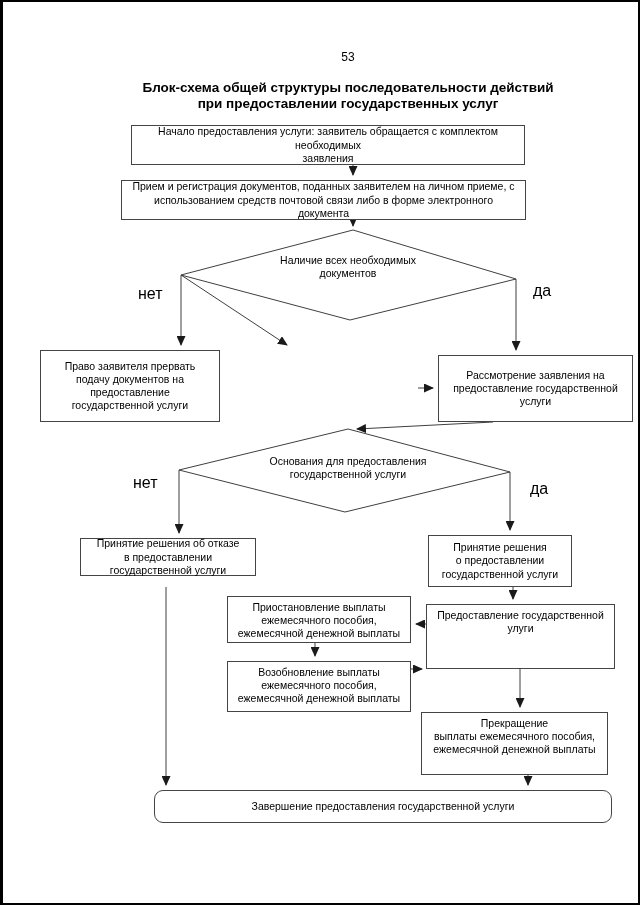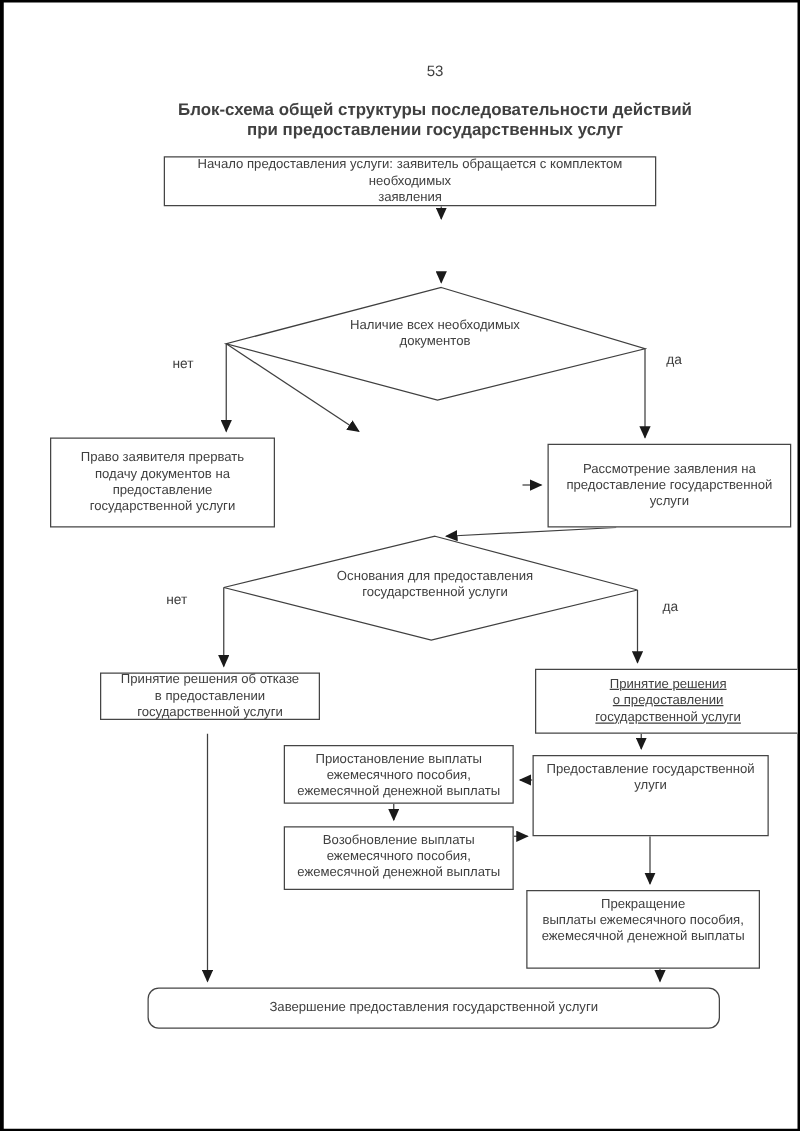--- a/index.html
+++ b/index.html
@@ -1,35 +1,35 @@
 <!DOCTYPE html>
 <html><head>
 <meta charset="utf-8">
 <style>
   html,body{margin:0;padding:0;background:#e8e8e8;}
   .page{
     position:relative;width:640px;height:905px;background:#ffffff;
     box-sizing:border-box;border:2px solid #000;border-left-width:3px;
-    font-family:"Liberation Sans","DejaVu Sans",sans-serif;color:#404040;
+    font-family:"Liberation Sans","DejaVu Sans",sans-serif;color:#000000;
     overflow:hidden;
   }
   .abs{position:absolute;}
   .pagenum{top:48px;left:50px;width:590px;text-align:center;font-size:12px;}
   .title{top:78px;left:50px;width:590px;text-align:center;font-weight:bold;
          font-size:13.5px;line-height:1.2;white-space:pre-line;}
   .box{
     position:absolute;box-sizing:border-box;border:1px solid #454545;background:#fff;
     display:flex;align-items:center;justify-content:center;text-align:center;
     font-size:10.5px;line-height:1.24;white-space:pre-line;padding:2px 6px;
   }
   .top-align{align-items:flex-start;padding-top:4px;}
-  .rounded{border-radius:9px;}
+  .rounded{border-radius:9px;margin-left:36px;}
   .dtext{position:absolute;text-align:center;font-size:10.5px;line-height:1.28;
          white-space:pre-line;}
-  .edge-label{position:absolute;font-size:11px;}
+  .edge-label{position:absolute;font-size:16px;}
   svg.connectors{position:absolute;left:0;top:0;}
   svg.connectors line, svg.connectors polygon{stroke:#3f3f3f;stroke-width:1;fill:none;}
 </style>
 </head>
 <body>
 
 <div class="page">
 
   <svg class="connectors" width="640" height="905" viewBox="0 0 640 905">
     <defs>
@@ -57,20 +57,22 @@
     <line x1="525" y1="773" x2="525" y2="783" marker-end="url(#arr)"></line>
   </svg>
 
   <div class="abs pagenum">53</div>
   <div class="abs title">Блок-схема общей структуры последовательности действий
 при предоставлении государственных услуг</div>
 
   <div class="box" style="left:128px;top:123px;width:394px;height:40px;">Начало предоставления услуги: заявитель обращается с комплектом необходимых
 заявления</div>
 
+  <div class="box" style="left:118px;top:178px;width:405px;height:40px;">Прием и регистрация документов, поданных заявителем на личном приеме, с
+использованием средств почтовой связи либо в форме электронного документа</div>
 
   <div class="dtext" style="left:250px;top:252px;width:190px;">Наличие всех необходимых
 документов</div>
   <div class="edge-label" style="left:135px;top:283px;">нет</div>
   <div class="edge-label" style="left:530px;top:280px;">да</div>
 
   <div class="box" style="left:37px;top:348px;width:180px;height:72px;padding:6px 18px;">Право заявителя прервать
 подачу документов на
 предоставление
 государственной услуги</div>
@@ -82,21 +84,21 @@
 
   <div class="dtext" style="left:235px;top:453px;width:220px;">Основания для предоставления
 государственной услуги</div>
   <div class="edge-label" style="left:130px;top:472px;">нет</div>
   <div class="edge-label" style="left:527px;top:478px;">да</div>
 
   <div class="box" style="left:77px;top:536px;width:176px;height:38px;">Принятие решения об отказе
 в предоставлении
 государственной услуги</div>
 
-  <div class="box" style="left:425px;top:533px;width:213px;height:52px;text-decoration:underline;">Принятие решения
+  <div class="box" style="left:425px;top:533px;width:144px;height:52px;">Принятие решения
 о предоставлении
 государственной услуги</div>
 
   <div class="box top-align" style="left:423px;top:602px;width:189px;height:65px;">Предоставление государственной
 улуги</div>
 
   <div class="box top-align" style="left:224px;top:594px;width:184px;height:47px;">Приостановление выплаты
 ежемесячного пособия,
 ежемесячной денежной выплаты</div>
 

